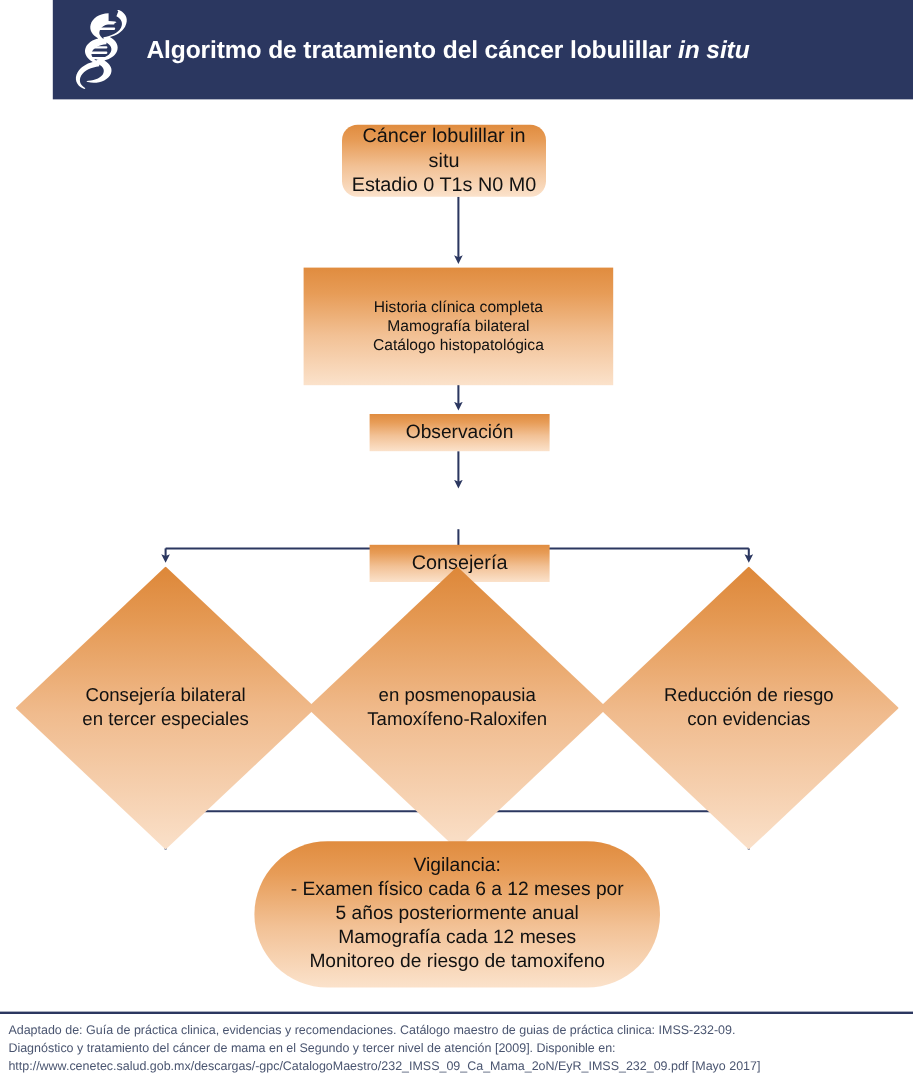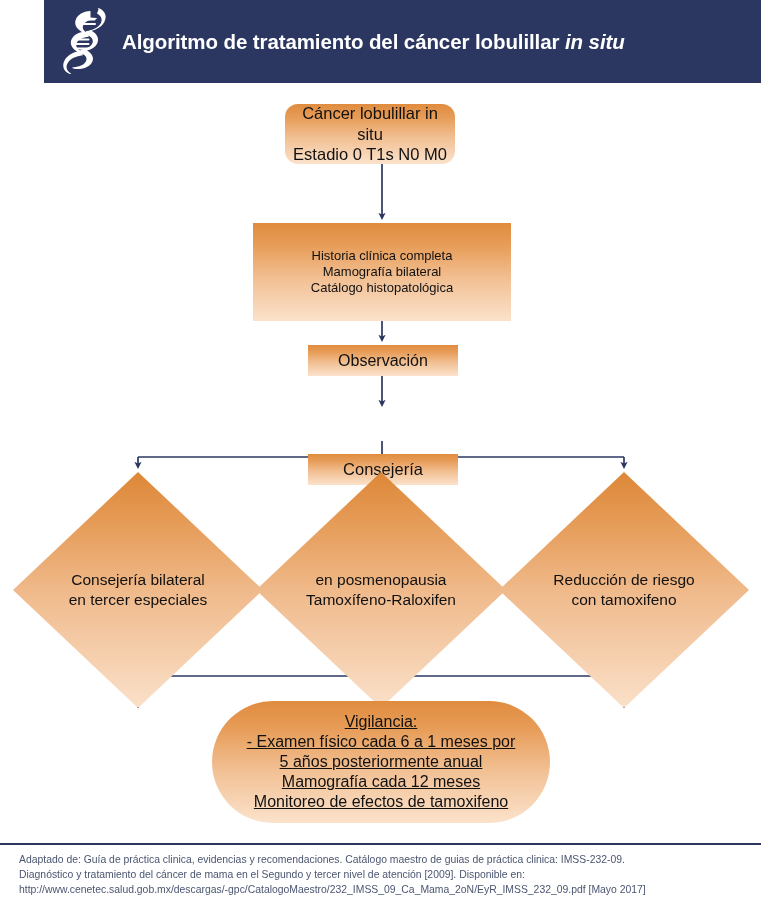--- a/index.html
+++ b/index.html
@@ -84,21 +84,20 @@
     left: 308px; top: 327px;
     width: 150px; height: 31px;
     font-size: 16.5px;
     margin-top: 44px;
   }
   #node-surveillance {
     left: 212px; top: 618px;
     width: 338px; height: 122px;
     border-radius: 61px;
     font-size: 16px;
-    text-decoration: underline;
   }
 
   
   .diamond {
     position: absolute;
     width: 250px; height: 236px;
     display: flex;
     align-items: center;
     justify-content: center;
     text-align: center;
@@ -118,21 +117,21 @@
   .footer-rule {
     position: absolute;
     left: 0; top: 843px;
     width: 761px; height: 2px;
     background: #2b3760;
   }
   .footer {
     position: absolute;
     left: 0; top: 849px;
     width: 663px; height: 55px;
-    padding: 4px 7px 0 19px;
+    padding: 4px 7px 0 7px;
     color: #4a5570;
     font-size: 10.4px;
     line-height: 1.42;
     text-align: left;
   }
 </style>
 </head>
 <body>
 
 <div class="header">
@@ -239,30 +238,30 @@
   <div class="diamond" id="diamond-tamoxifen">
     <div class="lines">
       <div>en posmenopausia</div>
       <div>Tamoxífeno-Raloxifen</div>
     </div>
   </div>
 
   <div class="diamond" id="diamond-riskred">
     <div class="lines">
       <div>Reducción de riesgo</div>
-      <div>con tamoxifeno</div>
+      <div>con evidencias</div>
     </div>
   </div>
 
   <div class="node" id="node-surveillance">
     <div class="lines">
       <div>Vigilancia:</div>
-      <div>- Examen físico cada 6 a 1 meses por</div>
+      <div>- Examen físico cada 6 a 12 meses por</div>
       <div>5 años posteriormente anual</div>
       <div>Mamografía cada 12 meses</div>
-      <div>Monitoreo de efectos de tamoxifeno</div>
+      <div>Monitoreo de riesgo de tamoxifeno</div>
     </div>
   </div>
 
 </div>
 
 <div class="footer-rule"></div>
 <div class="footer">Adaptado de: Guía de práctica clinica, evidencias y recomendaciones. Catálogo maestro de guias de práctica clinica: IMSS-232-09. Diagnóstico y tratamiento del cáncer de mama en el Segundo y tercer nivel de atención [2009]. Disponible en: http://www.cenetec.salud.gob.mx/descargas/-gpc/CatalogoMaestro/232_IMSS_09_Ca_Mama_2oN/EyR_IMSS_232_09.pdf [Mayo 2017]</div>
 
 </body></html>

